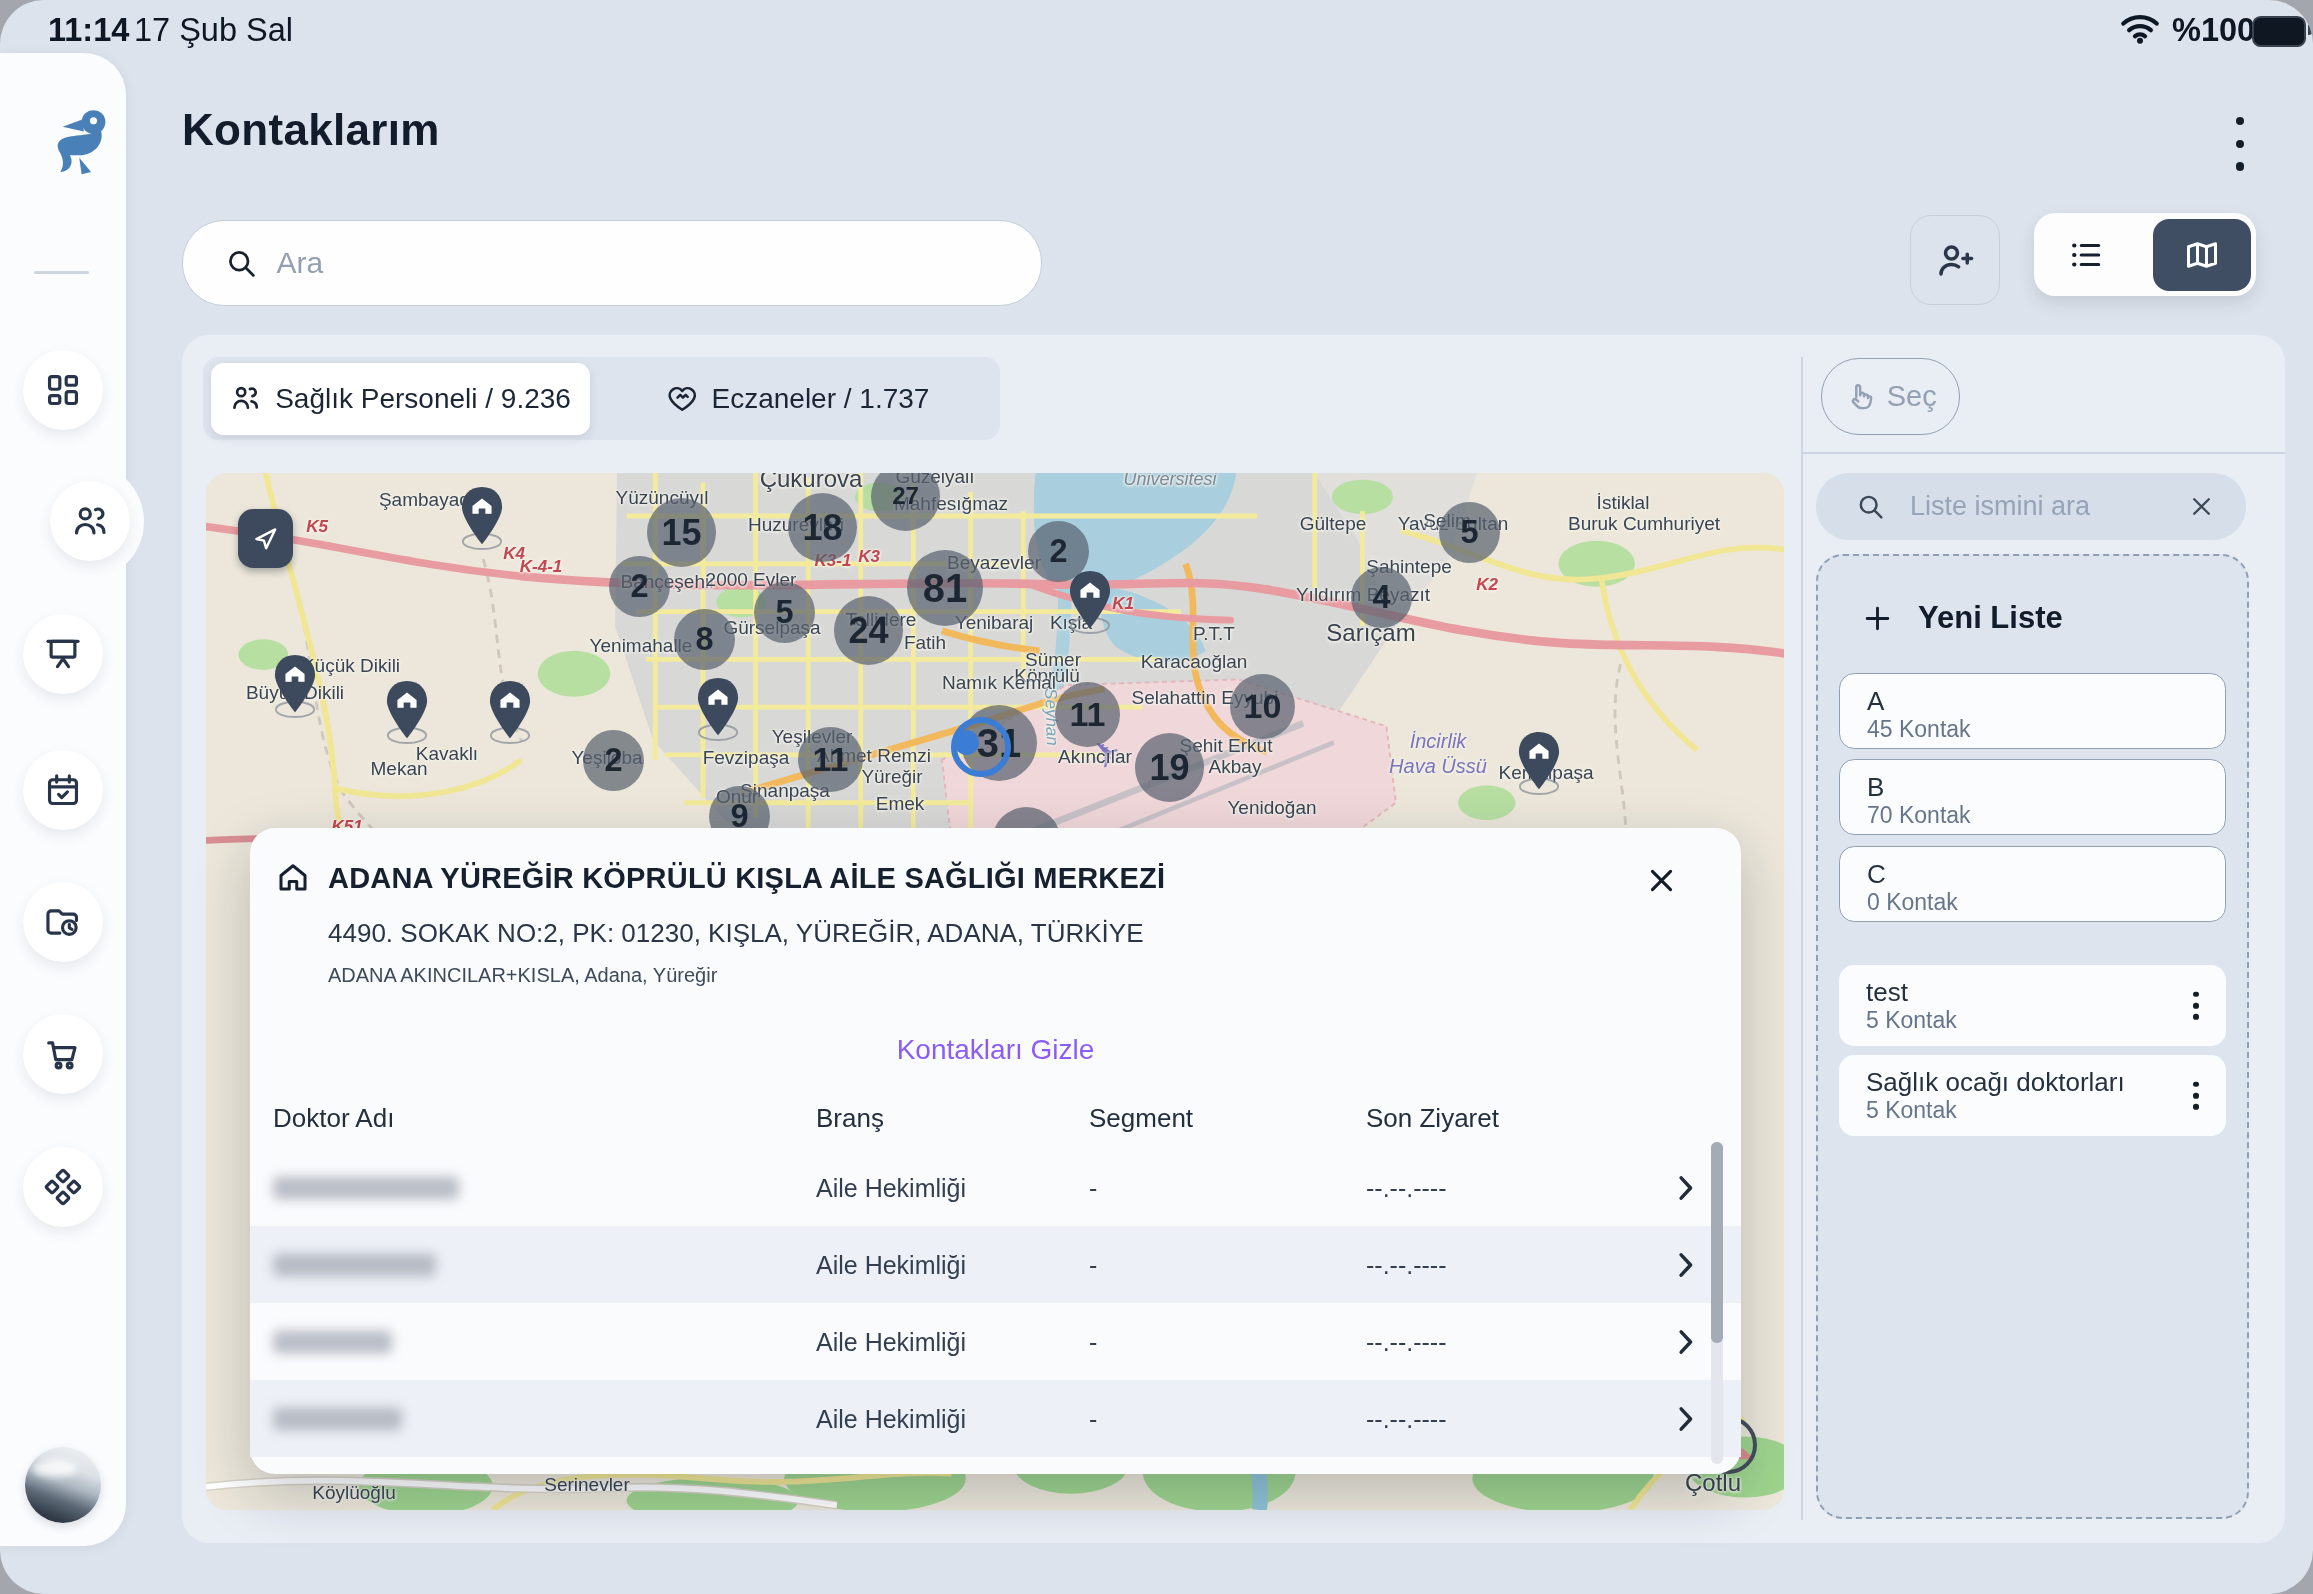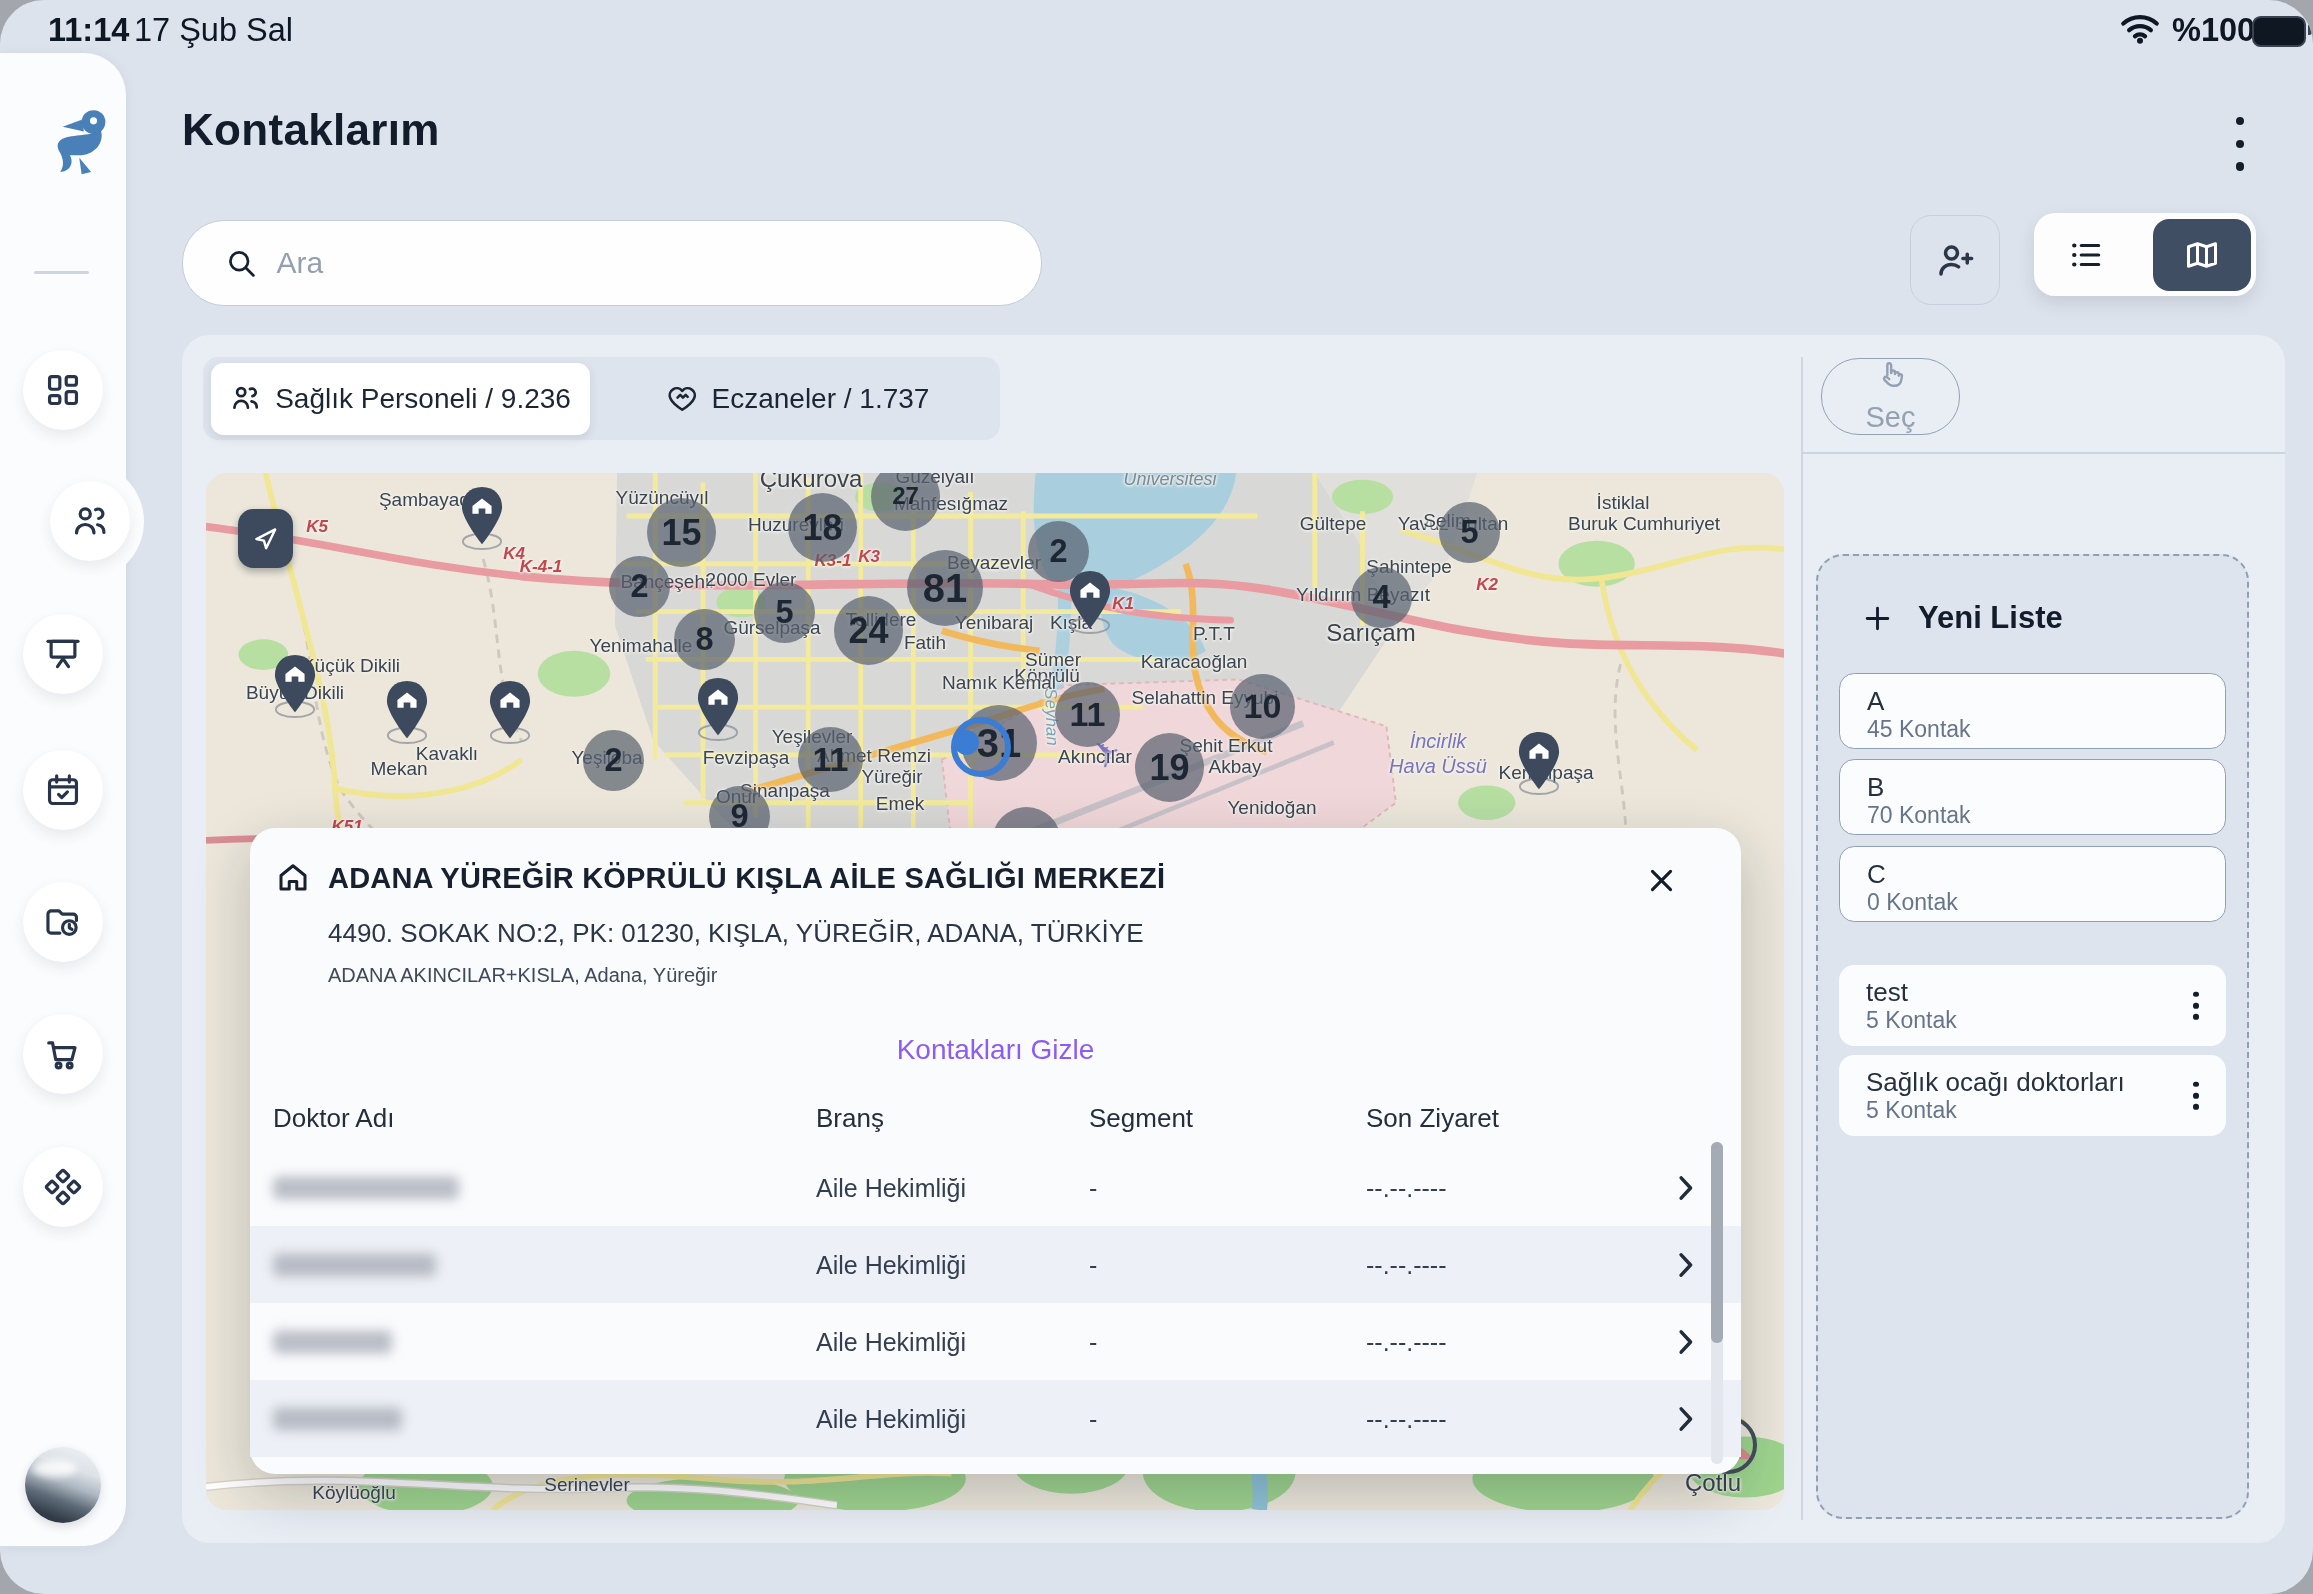--- a/index.html
+++ b/index.html
@@ -80,21 +80,21 @@
   #trows{position:absolute;left:0;top:321px;width:100%;}
   .trow{position:relative;height:77px;}
   .trow.alt{background:#edf0f6;}
   .trow span{position:absolute;top:50%;transform:translateY(-50%);font-size:25px;color:#333f4f;}
   .trow .blur-name{position:absolute;left:23px;top:50%;transform:translateY(-50%);height:23px;border-radius:4.8px;background:#a9aeb8;filter:blur(5.7px);opacity:.8;}
   .trow .chev{position:absolute;left:1426px;top:50%;transform:translateY(-50%);color:#222d3c;}
   #tscroll{position:absolute;left:1461px;top:314px;width:11.5px;height:322px;background:#e3e6ec;border-radius:5.7px;}
   #tscroll i{position:absolute;left:0;top:0;width:11.5px;height:201px;background:#a4abb5;border-radius:5.7px;display:block;}
 
   
-  #sec-btn{left:1821px;top:358px;width:137px;height:75px;border:1.9px solid #93a1b2;border-radius:38px;display:flex;align-items:center;justify-content:center;gap:11.5px;color:#93a1b2;font-size:29px;flex-direction:column;}
+  #sec-btn{left:1821px;top:358px;width:137px;height:75px;border:1.9px solid #93a1b2;border-radius:38px;display:flex;align-items:center;justify-content:center;gap:11.5px;color:#93a1b2;font-size:29px;}
   #panel-hdiv{left:1803px;top:452px;width:482px;height:1.9px;background:#ccd5e1;}
   #list-search{left:1816px;top:473px;width:430px;height:67px;background:#d6dee9;border-radius:33px;display:flex;align-items:center;color:#3a4757;}
   #list-search svg{margin-left:40px;}
   #list-search .ph{margin-left:25px;font-size:27px;color:#97a3b6;flex:1;}
   #list-search .xi{margin-right:32.5px;display:flex;}
   #dashed-box{left:1816px;top:554px;width:433px;height:965px;border:2.9px dashed #8fa0b4;border-radius:27px;background:#dee4ee;box-sizing:border-box;}
   #new-list{position:absolute;left:44px;top:44px;display:flex;align-items:center;gap:25px;color:#121c2a;font-size:31px;font-weight:600;}
   .list-card{position:absolute;left:21px;width:387px;background:#fbfcfe;border-radius:15.3px;}
   .list-card.bordered{border:1.9px solid #8fa0b4;box-sizing:border-box;}
   .list-card .nm{position:absolute;left:27px;top:11.5px;font-size:26px;color:#26313f;}
@@ -577,20 +577,32 @@
 
   <div id="sec-btn" class="abs">
     <svg width="31" height="31" viewBox="0 0 24 24" fill="none" stroke="#93a1b2" stroke-width="1.9" stroke-linecap="round" stroke-linejoin="round">
         <path d="M9.5 12.5V4.8a1.5 1.5 0 0 1 3 0v6.2"></path>
         <path d="M12.5 10.6c0-.9.7-1.5 1.5-1.5s1.5.6 1.5 1.5v1.2c0-.8.7-1.4 1.5-1.4s1.5.6 1.5 1.4v1.3c0-.7.6-1.2 1.3-1.2.8 0 1.2.6 1.2 1.4 0 0-.3 3.2-1 4.8-.7 1.7-2.2 2.9-4.6 2.9h-1.6c-1.3 0-2.5-.5-3.4-1.4l-3.2-3.2a1.5 1.5 0 0 1 2.1-2.1l1.7 1.5"></path>
       </svg>
     <span>Seç</span>
   </div>
   <div id="panel-hdiv" class="abs"></div>
 
+  <div id="list-search" class="abs">
+    <svg width="29" height="29" viewBox="0 0 24 24" fill="none" stroke="#3a4757" stroke-width="2">
+        <circle cx="10.5" cy="10.5" r="6.5"></circle>
+        <path d="M15.5 15.5L21 21" stroke-linecap="round"></path>
+      </svg>
+    <span class="ph">Liste ismini ara</span>
+    <span class="xi">
+      <svg width="25" height="25" viewBox="0 0 24 24" stroke="#3a4757" stroke-width="2.2" stroke-linecap="round">
+          <path d="M5 5 L19 19 M19 5 L5 19" fill="none"></path>
+        </svg>
+    </span>
+  </div>
 
   <div id="dashed-box" class="abs">
     <div id="new-list">
       <svg width="31" height="31" viewBox="0 0 24 24" stroke="#121c2a" stroke-width="2.2" stroke-linecap="round">
           <path d="M12 4v16M4 12h16" fill="none"></path>
         </svg>
       <span>Yeni Liste</span>
     </div>
     <div id="lettered-cards">
         <div class="list-card bordered" style="top: 117px; height: 76px;">

